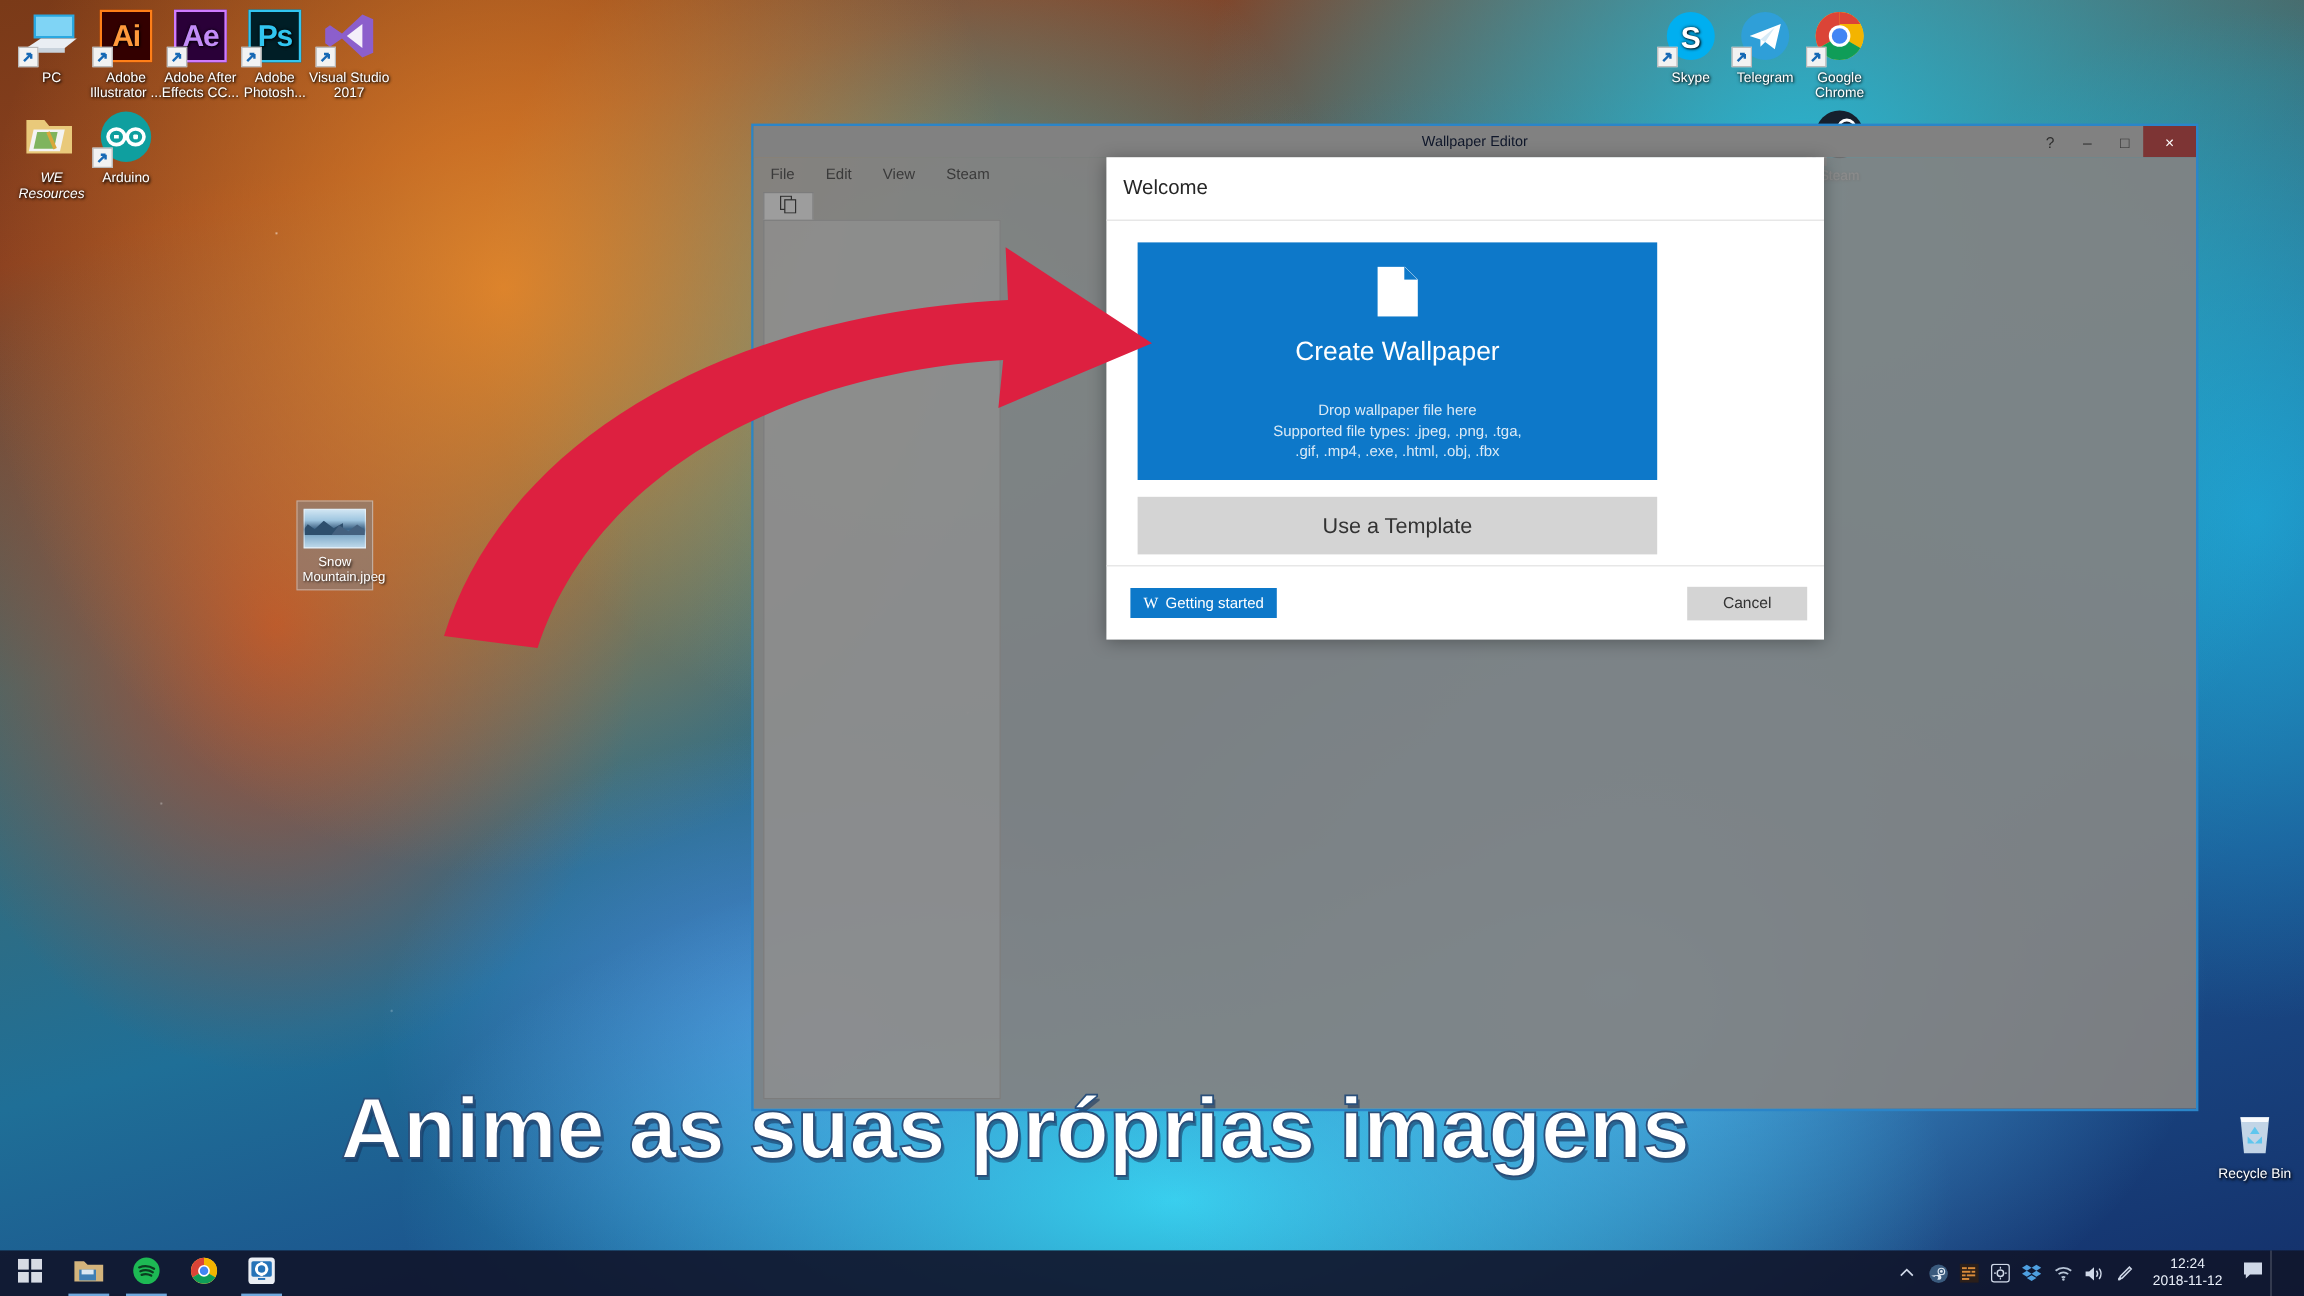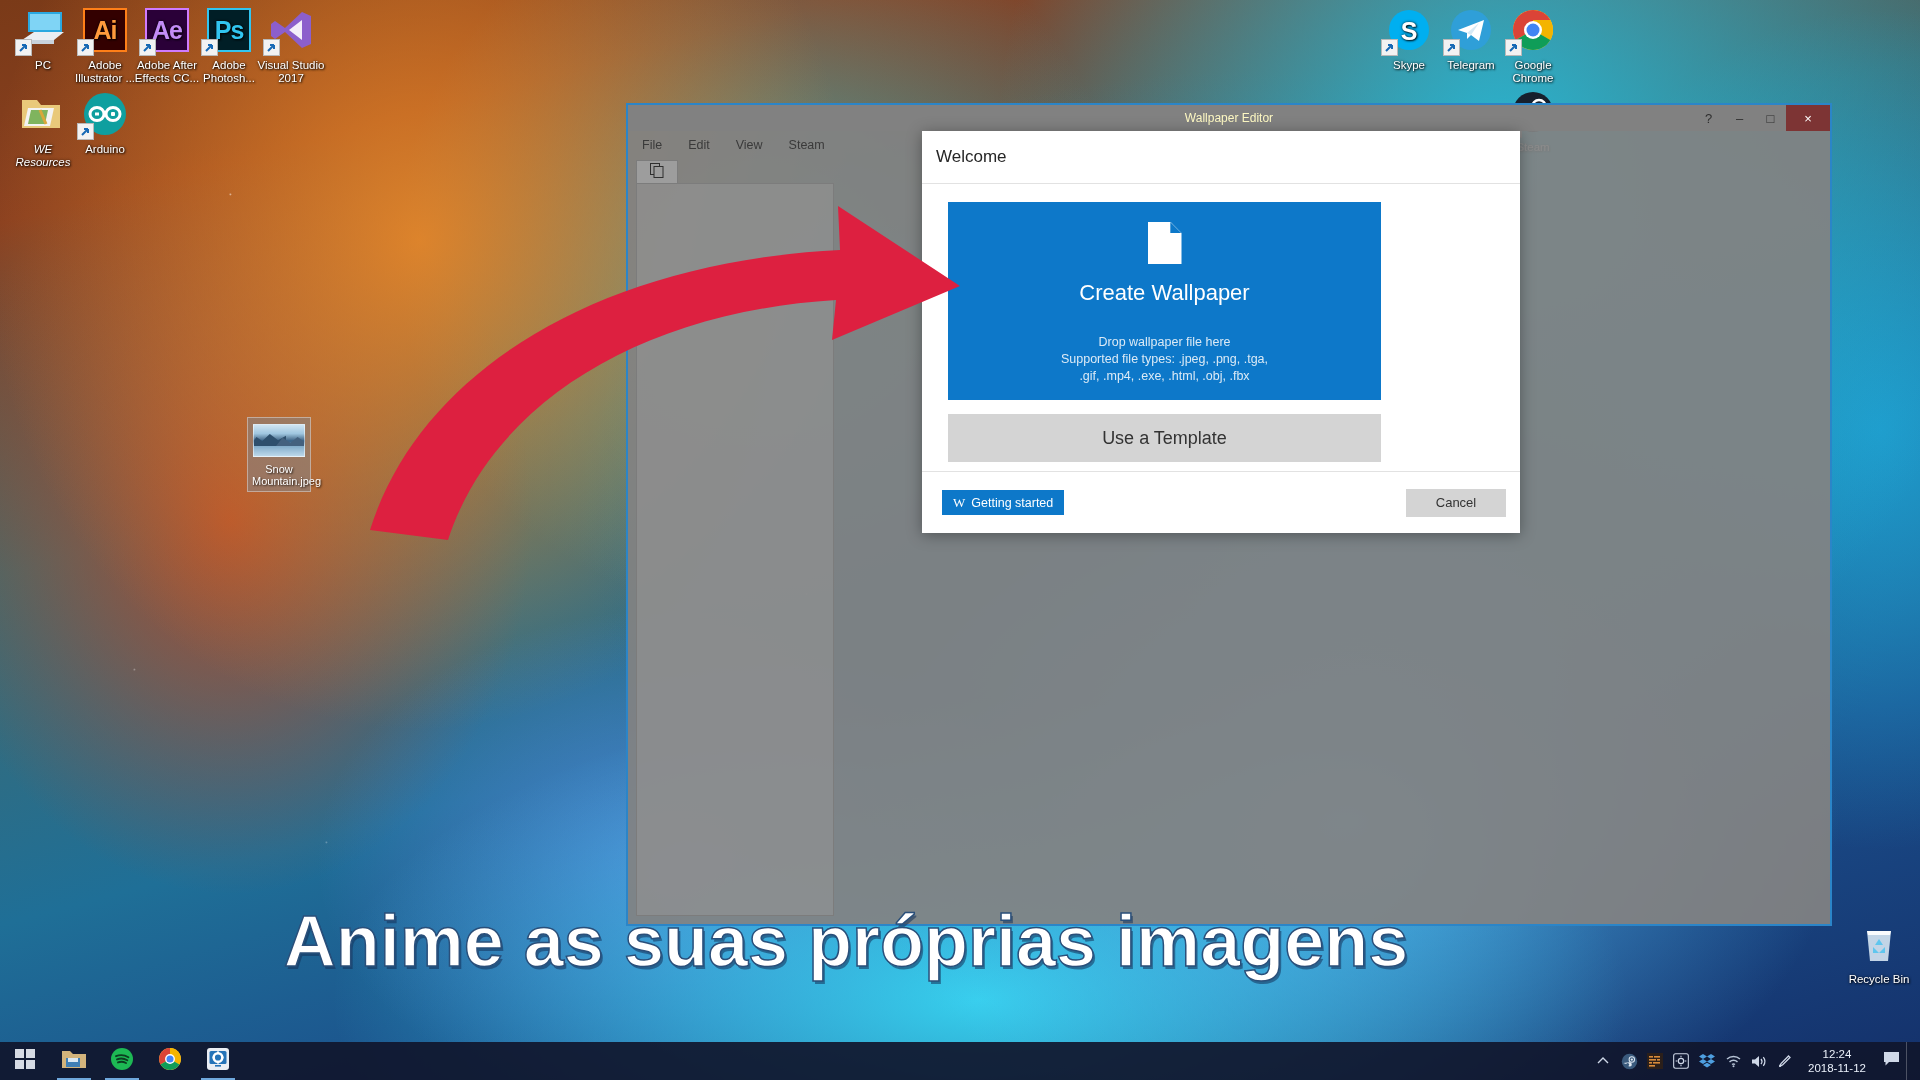--- a/index.html
+++ b/index.html
@@ -111,21 +111,21 @@
     border: 2px solid #2b85c8;
     z-index: 20;
     overflow: hidden;
   }
   #editor-titlebar {
     height: 26px;
     background: #818181;
     position: relative;
     display:flex; align-items:center; justify-content:center;
   }
-  #editor-title { font-size: 12px; color:#fef9c3; }
+  #editor-title { font-size: 12px; color:#0f172a; }
   .win-btns { position:absolute; right:0; top:0; height:26px; display:flex; }
   .win-btn { width: 31px; height: 26px; display:flex; align-items:center; justify-content:center;
              color:#2f2f2f; font-size:13px; cursor:default; }
   .win-btn.close { width: 44px; background:#7d3434; color:#ffffff; }
   #editor-body {
     height: calc(100% - 26px);
     background: rgba(130,130,130,0.93);
     position:relative;
   }
   #menubar { height: 28px; display:flex; align-items:center; padding-left: 14px; gap: 26px; }
@@ -242,21 +242,21 @@
   }
   #start-button { width:50px; height:38px; display:flex; align-items:center; justify-content:center; cursor:default; }
   .tb-app {
     width: 48px; height: 38px;
     display:flex; align-items:center; justify-content:center;
     position:relative; cursor:default;
   }
   .tb-app.running::after {
     content:""; position:absolute; bottom:0; left:7px; right:7px; height:2px; background:#6fa8dc;
   }
-  #tray { margin-left:auto; display:flex; align-items:center; height:38px; padding-right: 6px; gap: 0; }
+  #tray { margin-left:auto; display:flex; align-items:center; height:38px; padding-right: 20px; gap: 0; }
   .tray-ico { width:26px; height:38px; display:flex; align-items:center; justify-content:center; cursor:default; color:#cfd8e8; }
   #clock { color:#eaf0fa; font-size:11.5px; line-height:14px; text-align:center; padding: 0 10px; cursor:default; }
   #action-center { width:30px; height:38px; display:flex; align-items:center; justify-content:center; cursor:default; }
   #show-desktop { width:8px; height:38px; border-left:1px solid rgba(255,255,255,.25); }
 
   
   #recycle-bin { position:absolute; left:1840px; top:920px; }
 </style>
 </head>
 <body>

